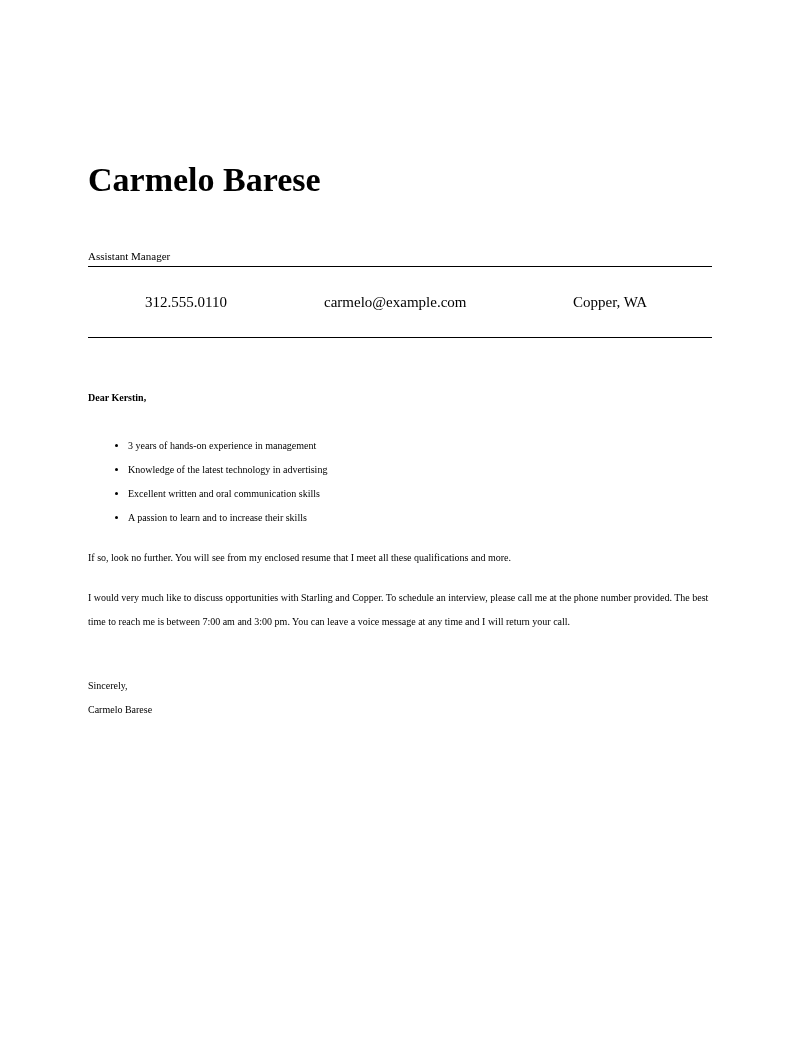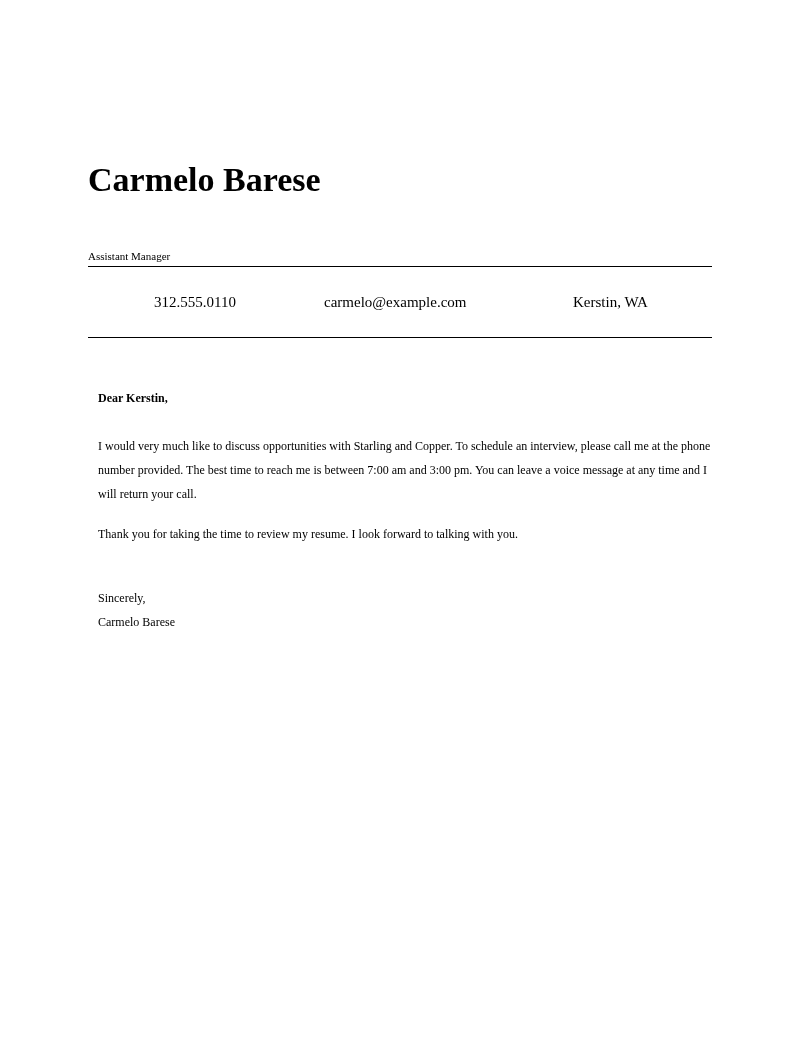--- a/index.html
+++ b/index.html
@@ -49,30 +49,30 @@
       border-top: 1px solid #000;
       border-bottom: 1px solid #000;
     }
     .contact-item {
       position: absolute;
       top: 26px;
       font-size: 15px;
       line-height: 18px;
       white-space: nowrap;
     }
-    .contact-phone { left: 66px; }
+    .contact-phone { left: 57px; }
     .contact-email { left: 236px; }
     .contact-location { left: 485px; }
 
     .body-text {
       position: absolute;
       top: 386px;
-      left: 10px;
+      left: 0;
       width: 624px;
-      font-size: 12px;
+      font-size: 10px;
       line-height: 24px;
     }
     .salutation {
       font-weight: bold;
       margin: 0 0 24px 0;
     }
     .para {
       margin: 0 0 16px 0;
     }
     .bullets {
@@ -95,27 +95,33 @@
 <body>
 
 <div class="page">
 
   <h1 class="name">Carmelo Barese</h1>
   <div class="job-title">Assistant Manager</div>
 
   <div class="contact-bar">
     <span class="contact-item contact-phone">312.555.0110</span>
     <span class="contact-item contact-email">carmelo@example.com</span>
-    <span class="contact-item contact-location">Kerstin, WA</span>
+    <span class="contact-item contact-location">Copper, WA</span>
   </div>
 
   <div class="body-text">
     <p class="salutation">Dear Kerstin,</p>
+    <ul class="bullets">
+      <li>3 years of hands-on experience in management</li>
+      <li>Knowledge of the latest technology in advertising</li>
+      <li>Excellent written and oral communication skills</li>
+      <li>A passion to learn and to increase their skills</li>
+    </ul>
+    <p class="para">If so, look no further. You will see from my enclosed resume that I meet all these qualifications and more.</p>
     <p class="para">I would very much like to discuss opportunities with Starling and Copper. To schedule an interview, please call me at the phone number provided. The best time to reach me is between 7:00 am and 3:00 pm. You can leave a voice message at any time and I will return your call.</p>
-    <p class="para">Thank you for taking the time to review my resume. I look forward to talking with you.</p>
 
     <div class="closing-block">
       <span class="closing-line">Sincerely,</span>
       <span class="closing-line">Carmelo Barese</span>
     </div>
   </div>
 
 </div>
 
 </body></html>

